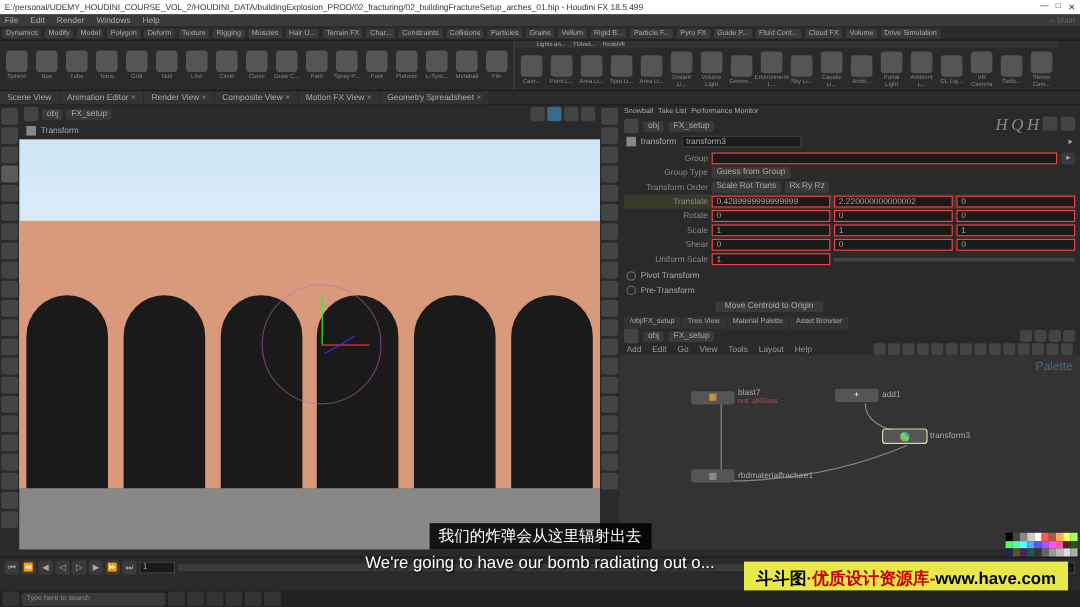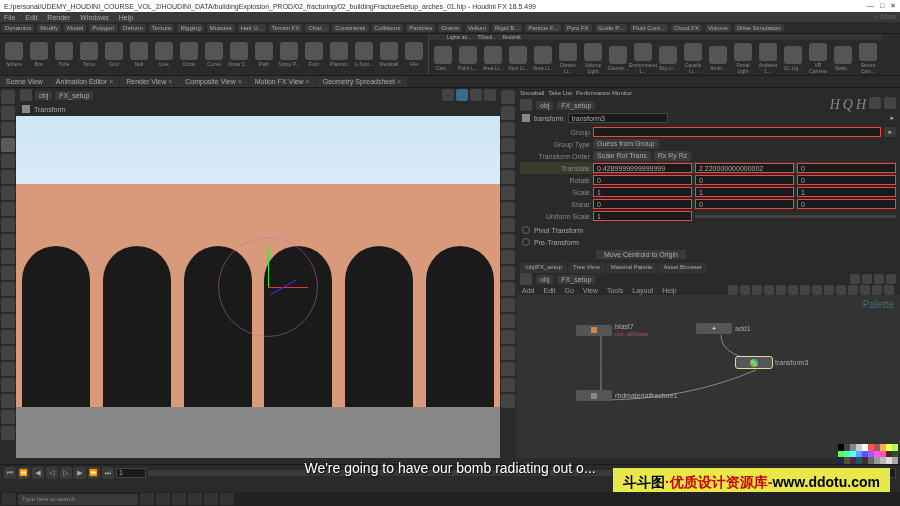--- a/index.html
+++ b/index.html
@@ -98,21 +98,21 @@
   .color-palette { position: absolute; bottom: 42px; right: 2px; width: 60px; height: 20px; display: grid; grid-template-columns: repeat(10, 1fr); grid-template-rows: repeat(3, 1fr); }
   .sw { width: 100%; height: 100%; }
   
   .timeline { position: absolute; bottom: 26px; left: 0; right: 0; height: 16px; background: #2a2a2a; display: flex; align-items: center; padding: 0 4px; gap: 2px; border-top: 1px solid #1a1a1a; }
   .tl-btn { width: 12px; height: 12px; background: #3a3a3a; border-radius: 2px; cursor: pointer; font-size: 7px; display: flex; align-items: center; justify-content: center; }
   .tl-track { flex: 1; height: 6px; background: #3a3a3a; }
   .tl-input { width: 30px; height: 10px; background: #1a1a1a; border: 1px solid #444; color: #aaa; font-size: 7px; padding: 0 2px; }
   
   .subtitle-bg { position: absolute; bottom: 28px; left: 120px; right: 120px; text-align: center; }
   .sub-cn { background: rgba(0,0,0,0.85); color: #fff; font-size: 13px; padding: 2px 8px; display: inline-block; }
-  .sub-en { color: #fff; font-size: 14px; padding: 2px 8px; text-shadow: 1px 1px 2px #000; margin-top: 11px; }
+  .sub-en { color: #fff; font-size: 14px; padding: 2px 8px; text-shadow: 1px 1px 2px #000; }
   
   .watermark { position: absolute; bottom: 8px; right: 10px; background: #e8e84a; color: #000; font-size: 14px; font-weight: bold; padding: 6px 10px; }
   .watermark .red { color: #c00; }
   
   .taskbar { position: absolute; bottom: 0; left: 0; right: 0; height: 14px; background: #222; display: flex; align-items: center; gap: 2px; padding: 0 2px; }
   .tb-item { width: 14px; height: 12px; background: #333; border-radius: 1px; }
   .tb-search { width: 120px; height: 11px; background: #3a3a3a; border-radius: 2px; font-size: 6px; color: #888; padding: 0 4px; display: flex; align-items: center; }
 </style>
 </head>
 <body>
@@ -614,26 +614,26 @@
   <span class="tl-btn">▷</span>
   <span class="tl-btn">▶</span>
   <span class="tl-btn">⏩</span>
   <span class="tl-btn">⏭</span>
   <input class="tl-input" value="1" style="">
   <div class="tl-track"></div>
   <input class="tl-input" value="240" style="">
 </div>
 
 <div class="subtitle-bg">
-  <br>
+  <div class="sub-cn">我们的炸弹会从这里辐射出去</div><br>
   <div class="sub-en">We're going to have our bomb radiating out o...</div>
 </div>
 
 <div class="watermark">
-  <span>斗斗图</span><span class="red">·优质设计资源库-</span><span>www.ddotu.com</span>
+  <span>斗斗图</span><span class="red">·优质设计资源库-</span><span>www.have.com</span>
 </div>
 
 <div class="taskbar">
   <div class="tb-item"></div>
   <div class="tb-search">Type here to search</div>
   <div class="tb-item"></div>
   <div class="tb-item"></div>
   <div class="tb-item"></div>
   <div class="tb-item"></div>
   <div class="tb-item"></div>

